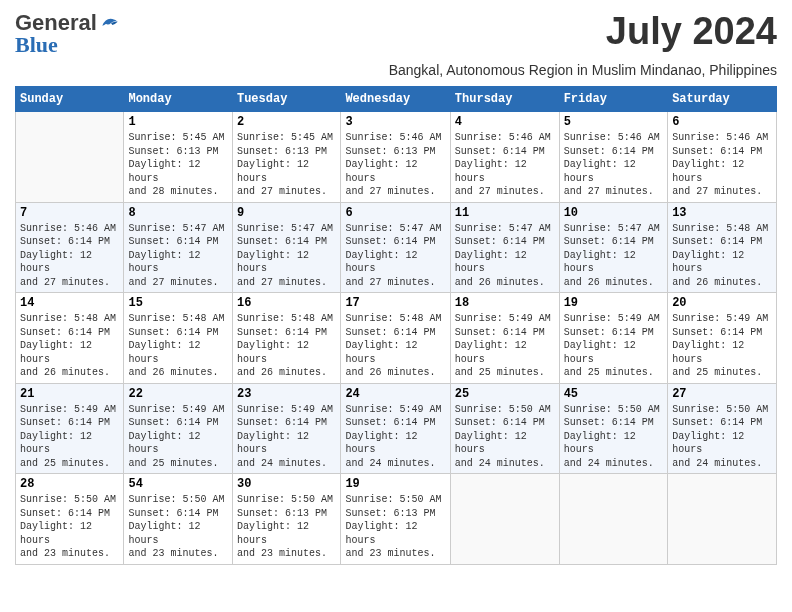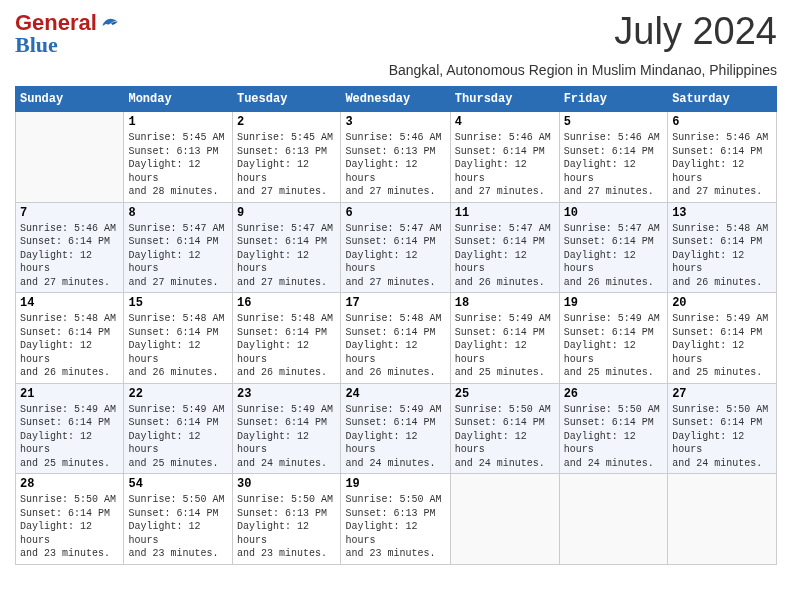--- a/index.html
+++ b/index.html
@@ -21,30 +21,30 @@
       flex-direction: column;
       align-items: flex-start;
     }
     .logo-text {
       display: flex;
       align-items: center;
       font-size: 22px;
       font-weight: bold;
       color: #1a1a2e;
     }
-    .logo-general { color: #b91c1c; }
+    .logo-general { color: #404040; }
     .logo-blue { color: #2a6db5; }
     .logo-bird {
       width: 20px;
       height: 20px;
       margin-left: 2px;
     }
     .month-title {
       font-size: 38px;
-      font-weight: normal;
+      font-weight: bold;
       color: #333;
       text-align: center;
       margin-left: 28px;
     }
     .location-title {
       text-align: right;
       font-size: 14px;
       color: #333;
       margin-bottom: 8px;
     }
@@ -298,21 +298,21 @@
 and 24 minutes.</div>
         </td>
         <td>
           <span class="day-number">25</span>
           <div class="day-info" style="white-space: pre-line;">Sunrise: 5:50 AM
 Sunset: 6:14 PM
 Daylight: 12 hours
 and 24 minutes.</div>
         </td>
         <td>
-          <span class="day-number">26</span>
+          <span class="day-number">45</span>
           <div class="day-info" style="white-space: pre-line;">Sunrise: 5:50 AM
 Sunset: 6:14 PM
 Daylight: 12 hours
 and 24 minutes.</div>
         </td>
         <td>
           <span class="day-number">27</span>
           <div class="day-info" style="white-space: pre-line;">Sunrise: 5:50 AM
 Sunset: 6:14 PM
 Daylight: 12 hours

